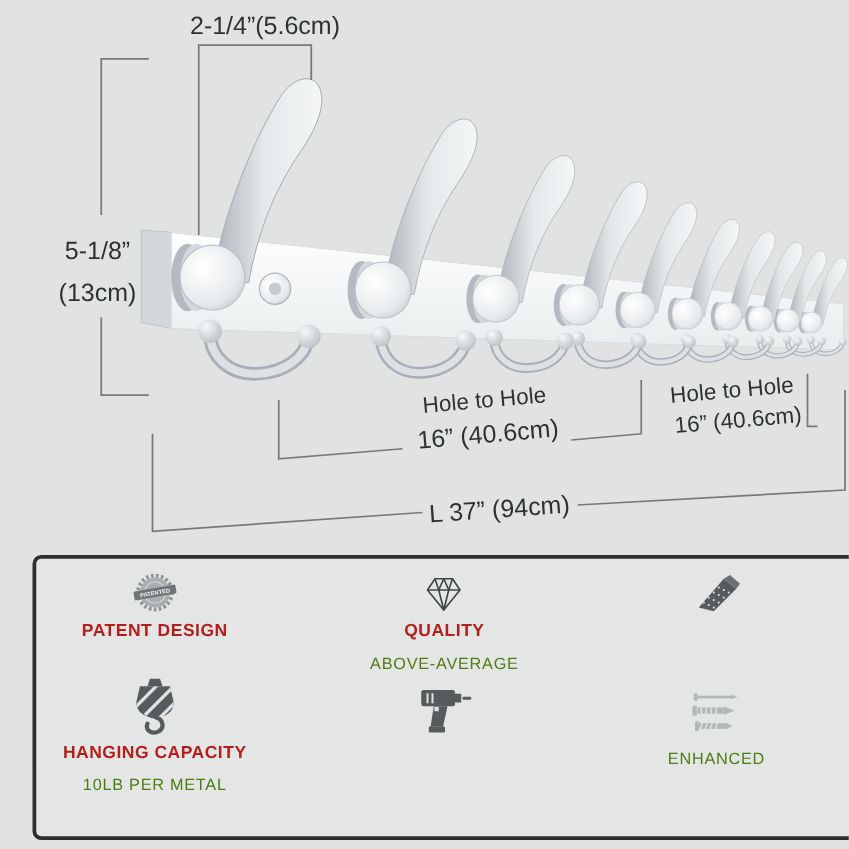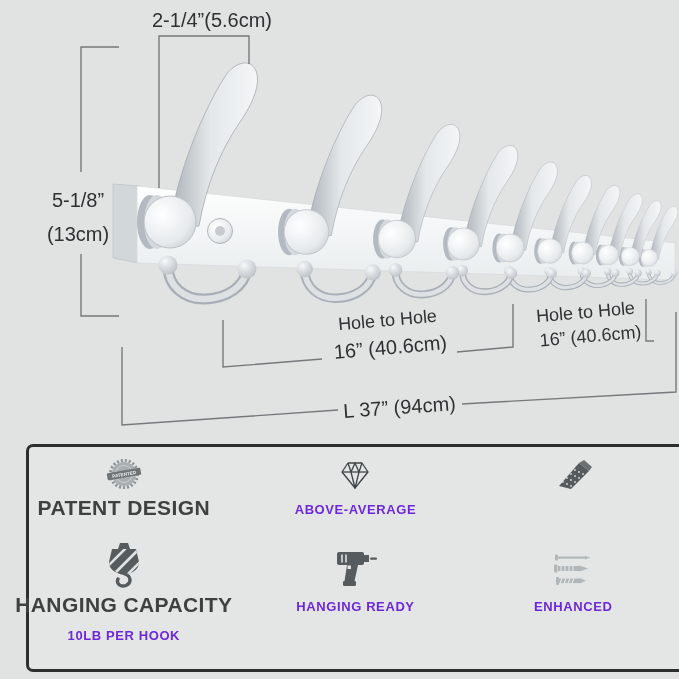--- a/index.html
+++ b/index.html
@@ -10,22 +10,22 @@
   .dim-text-sm{fill:#2e3132;font-size:18px;}
   .panel{
     position:absolute;left:10px;top:444px;width:659px;height:228px;
     box-sizing:border-box;border:3px solid #2d2f2e;border-radius:7px;
     background:#e3e6e5;display:grid;grid-template-columns:1fr 1fr 1fr;
     grid-template-rows:97px auto;padding-top:10px;
   }
   .cell{text-align:center;}
   .cell.shift-left{transform:translateX(-14px);}
   .icon-box{height:34px;display:flex;align-items:flex-end;justify-content:center;margin-bottom:5px;}
-  .f-title{font-size:21px;font-weight:700;color:#404040;letter-spacing:.4px;}
-  .f-sub{font-size:13px;font-weight:700;color:#6d28d9;letter-spacing:.6px;margin-top:9px;line-height:1.55;}
+  .f-title{font-size:14px;font-weight:700;color:#b91c1c;letter-spacing:.4px;}
+  .f-sub{font-size:13px;font-weight:400;color:#4d7c0f;letter-spacing:.6px;margin-top:9px;line-height:1.55;}
   .f-sub:empty{display:none;}
 </style>
 </head>
 <body>
 
 <div class="stage">
 
   <svg class="rack-svg" width="679" height="444" viewBox="0 0 679 444">
     <defs>
       <linearGradient id="armGrad" x1="0" y1="0" x2="1" y2="0">
@@ -218,20 +218,21 @@
       <div class="icon-box">
         <svg width="34" height="32" viewBox="-17 -16 34 32">
           <g fill="none" stroke="#3f4446" stroke-width="1.3" stroke-linejoin="round">
             <path d="M -13,-3 L -7,-12 L 7,-12 L 13,-3 L 0,13 Z"></path>
             <path d="M -13,-3 L 13,-3"></path>
             <path d="M -7,-12 L -4,-3 L 0,13 L 4,-3 L 7,-12"></path>
             <path d="M -4,-3 L 0,-12 L 4,-3"></path>
           </g>
         </svg>
       </div>
+      <div class="f-title">QUALITY</div>
       <div class="f-sub">ABOVE-AVERAGE</div>
     </div>
 
     <div class="cell">
       <div class="icon-box">
         <svg width="40" height="32" viewBox="0 0 40 32">
           <path d="M 26,4 L 31,1 L 39,8 L 36,12 Z" fill="#6b7072"></path>
           <path d="M 6,27 L 26,4 L 36,12 L 18,30 Z" fill="#565b5d"></path>
           <g fill="#d7dadb">
             <circle cx="22" cy="11" r="0.9"></circle>
@@ -264,37 +265,36 @@
           <path d="M 8,7 L 32,7 L 35,20 Q 35,30 20,33 Q 5,30 5,20 Z" fill="#565b5d"></path>
           <g clip-path="url(#craneClip)" stroke="#e0e3e3" stroke-width="2.6">
             <line x1="4" y1="24" x2="26" y2="2"></line>
             <line x1="12" y1="30" x2="34" y2="8"></line>
             <line x1="20" y1="36" x2="42" y2="14"></line>
           </g>
           <path d="M 21,32 c 6,2 7,9 1,11.5 c -5.5,2 -10,-2 -8,-6.5" fill="none" stroke="#565b5d" stroke-width="3.4" stroke-linecap="round"></path>
         </svg>
       </div>
       <div class="f-title">HANGING CAPACITY</div>
-      <div class="f-sub">10LB PER HOOK</div>
+      <div class="f-sub">10LB PER METAL</div>
     </div>
 
     <div class="cell">
       <div class="icon-box">
         <svg width="46" height="40" viewBox="0 0 46 40">
           <rect x="5" y="4" width="27" height="13" rx="2" fill="#565b5d"></rect>
           <line x1="10" y1="6.5" x2="10" y2="14.5" stroke="#e0e3e3" stroke-width="1.6"></line>
           <line x1="14" y1="6.5" x2="14" y2="14.5" stroke="#e0e3e3" stroke-width="1.6"></line>
           <rect x="32" y="7" width="5" height="7" fill="#565b5d"></rect>
           <rect x="38" y="9.4" width="7" height="2.4" rx="1" fill="#565b5d"></rect>
           <path d="M 15,17 L 26,17 L 22.5,33 L 12.5,33 Z" fill="#565b5d"></path>
           <rect x="15.5" y="17.5" width="3.5" height="3.5" fill="#e0e3e3"></rect>
           <rect x="11" y="33" width="13" height="5" rx="1.2" fill="#565b5d"></rect>
         </svg>
       </div>
-      <div class="f-sub">HANGING READY</div>
     </div>
 
     <div class="cell">
       <div class="icon-box">
         <svg width="44" height="36" viewBox="0 0 44 36">
           <g fill="#b2b8ba">
             <rect x="4" y="2.5" width="3" height="6" rx="0.8"></rect>
             <rect x="7" y="4.5" width="27" height="2.2"></rect>
             <path d="M 34,3.8 L 39,5.6 L 34,7.4 Z"></path>
             <rect x="3" y="12.5" width="3.5" height="8" rx="0.8"></rect>

